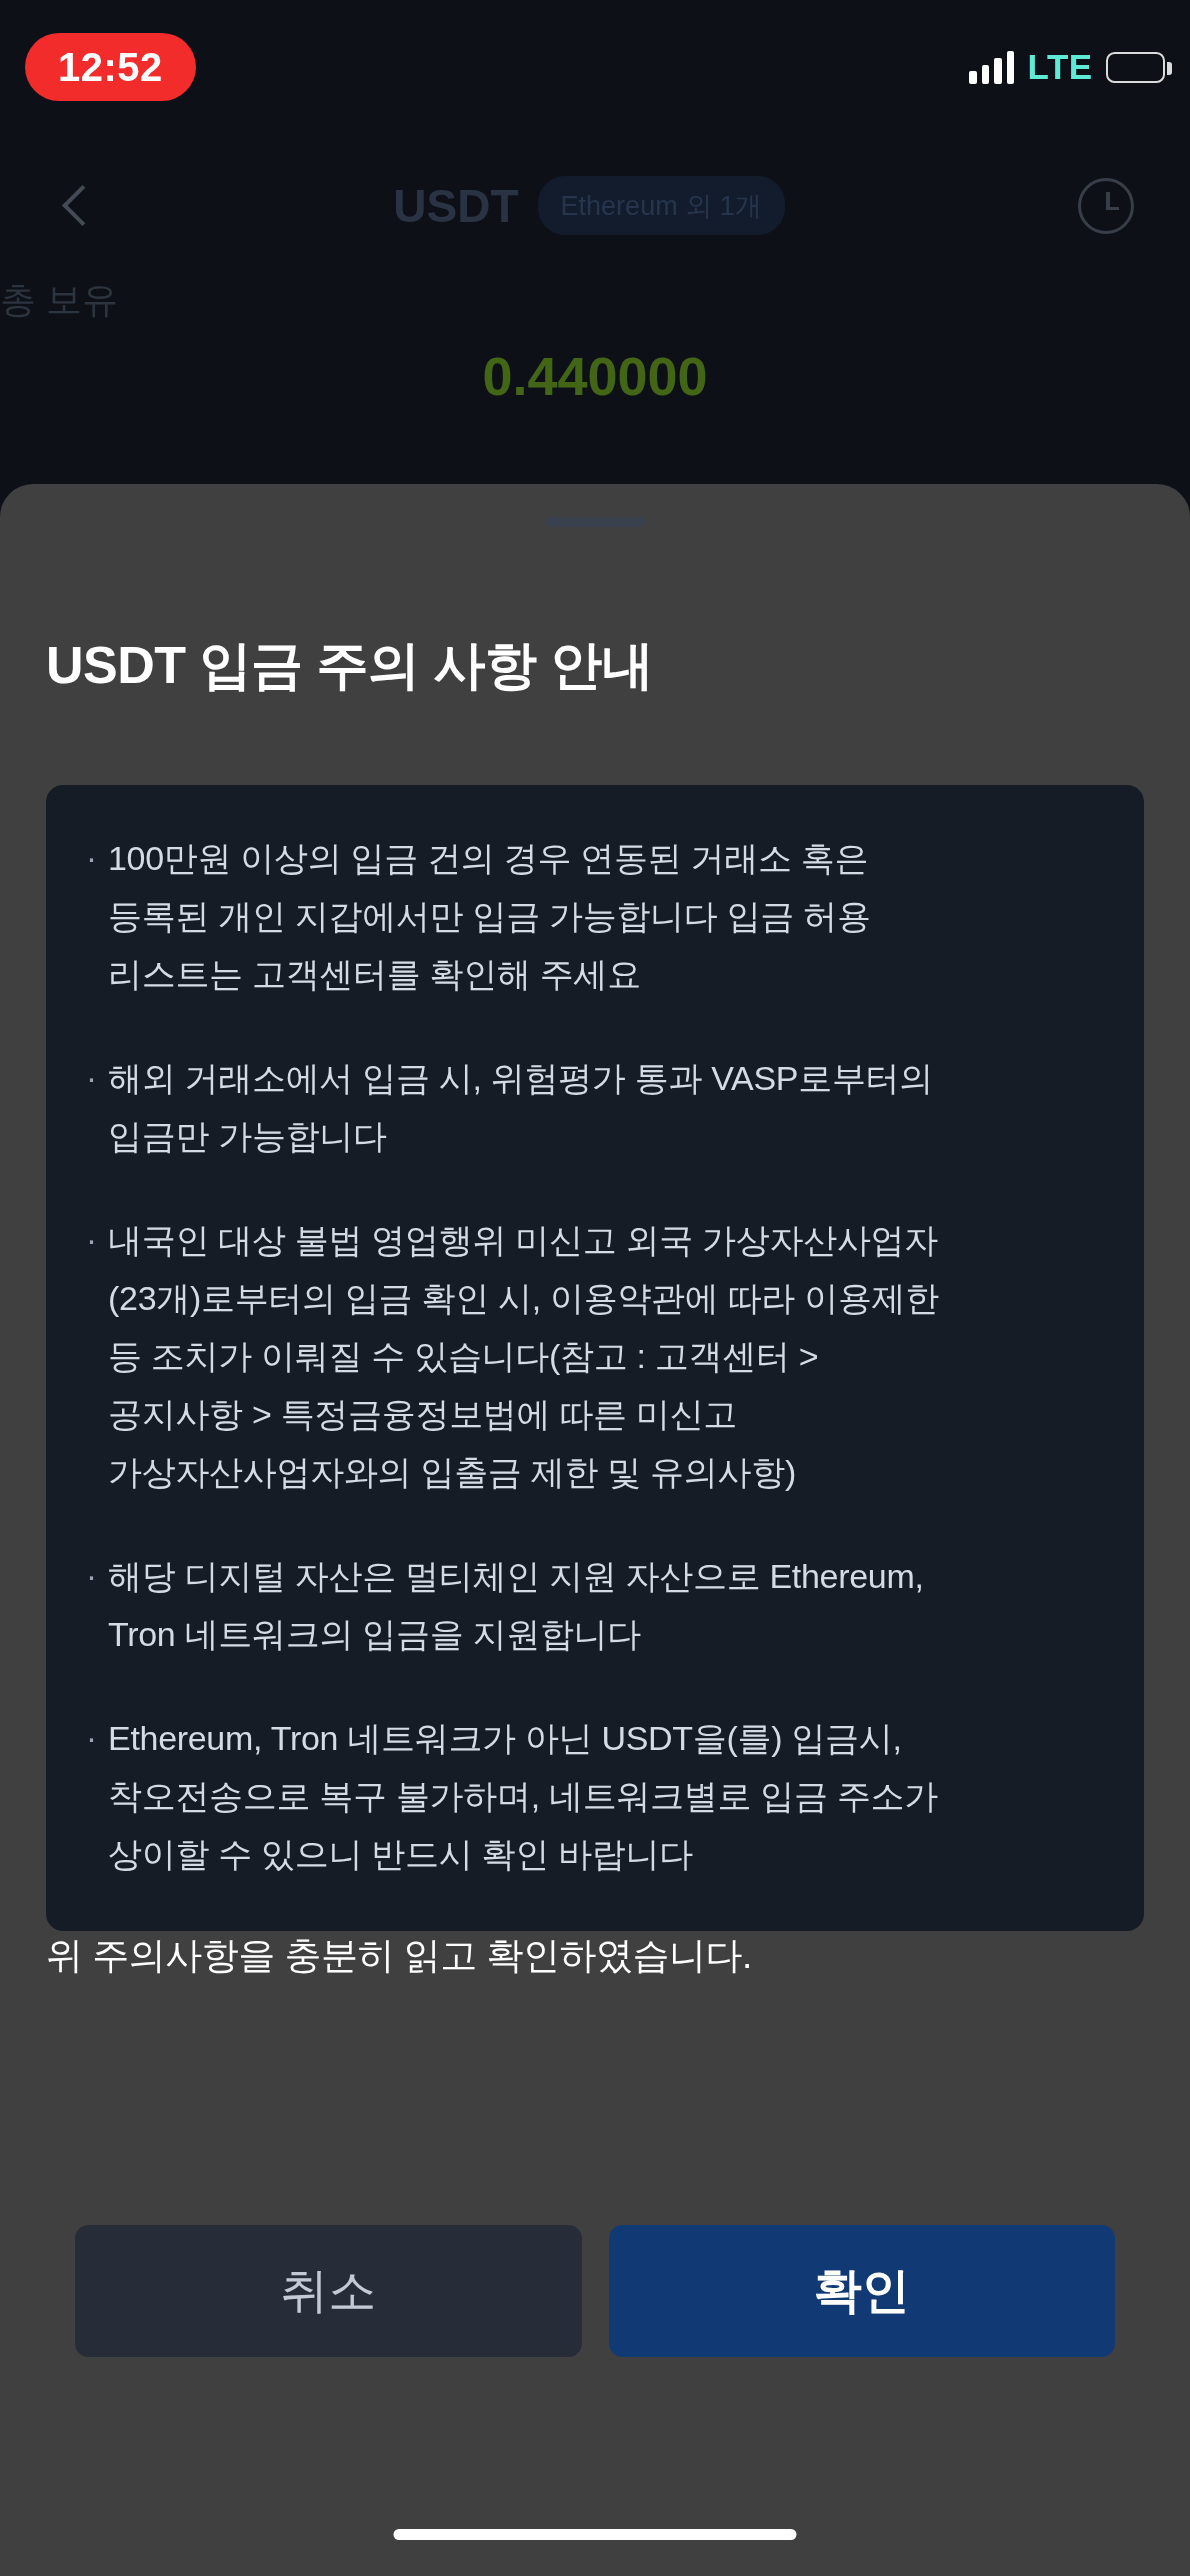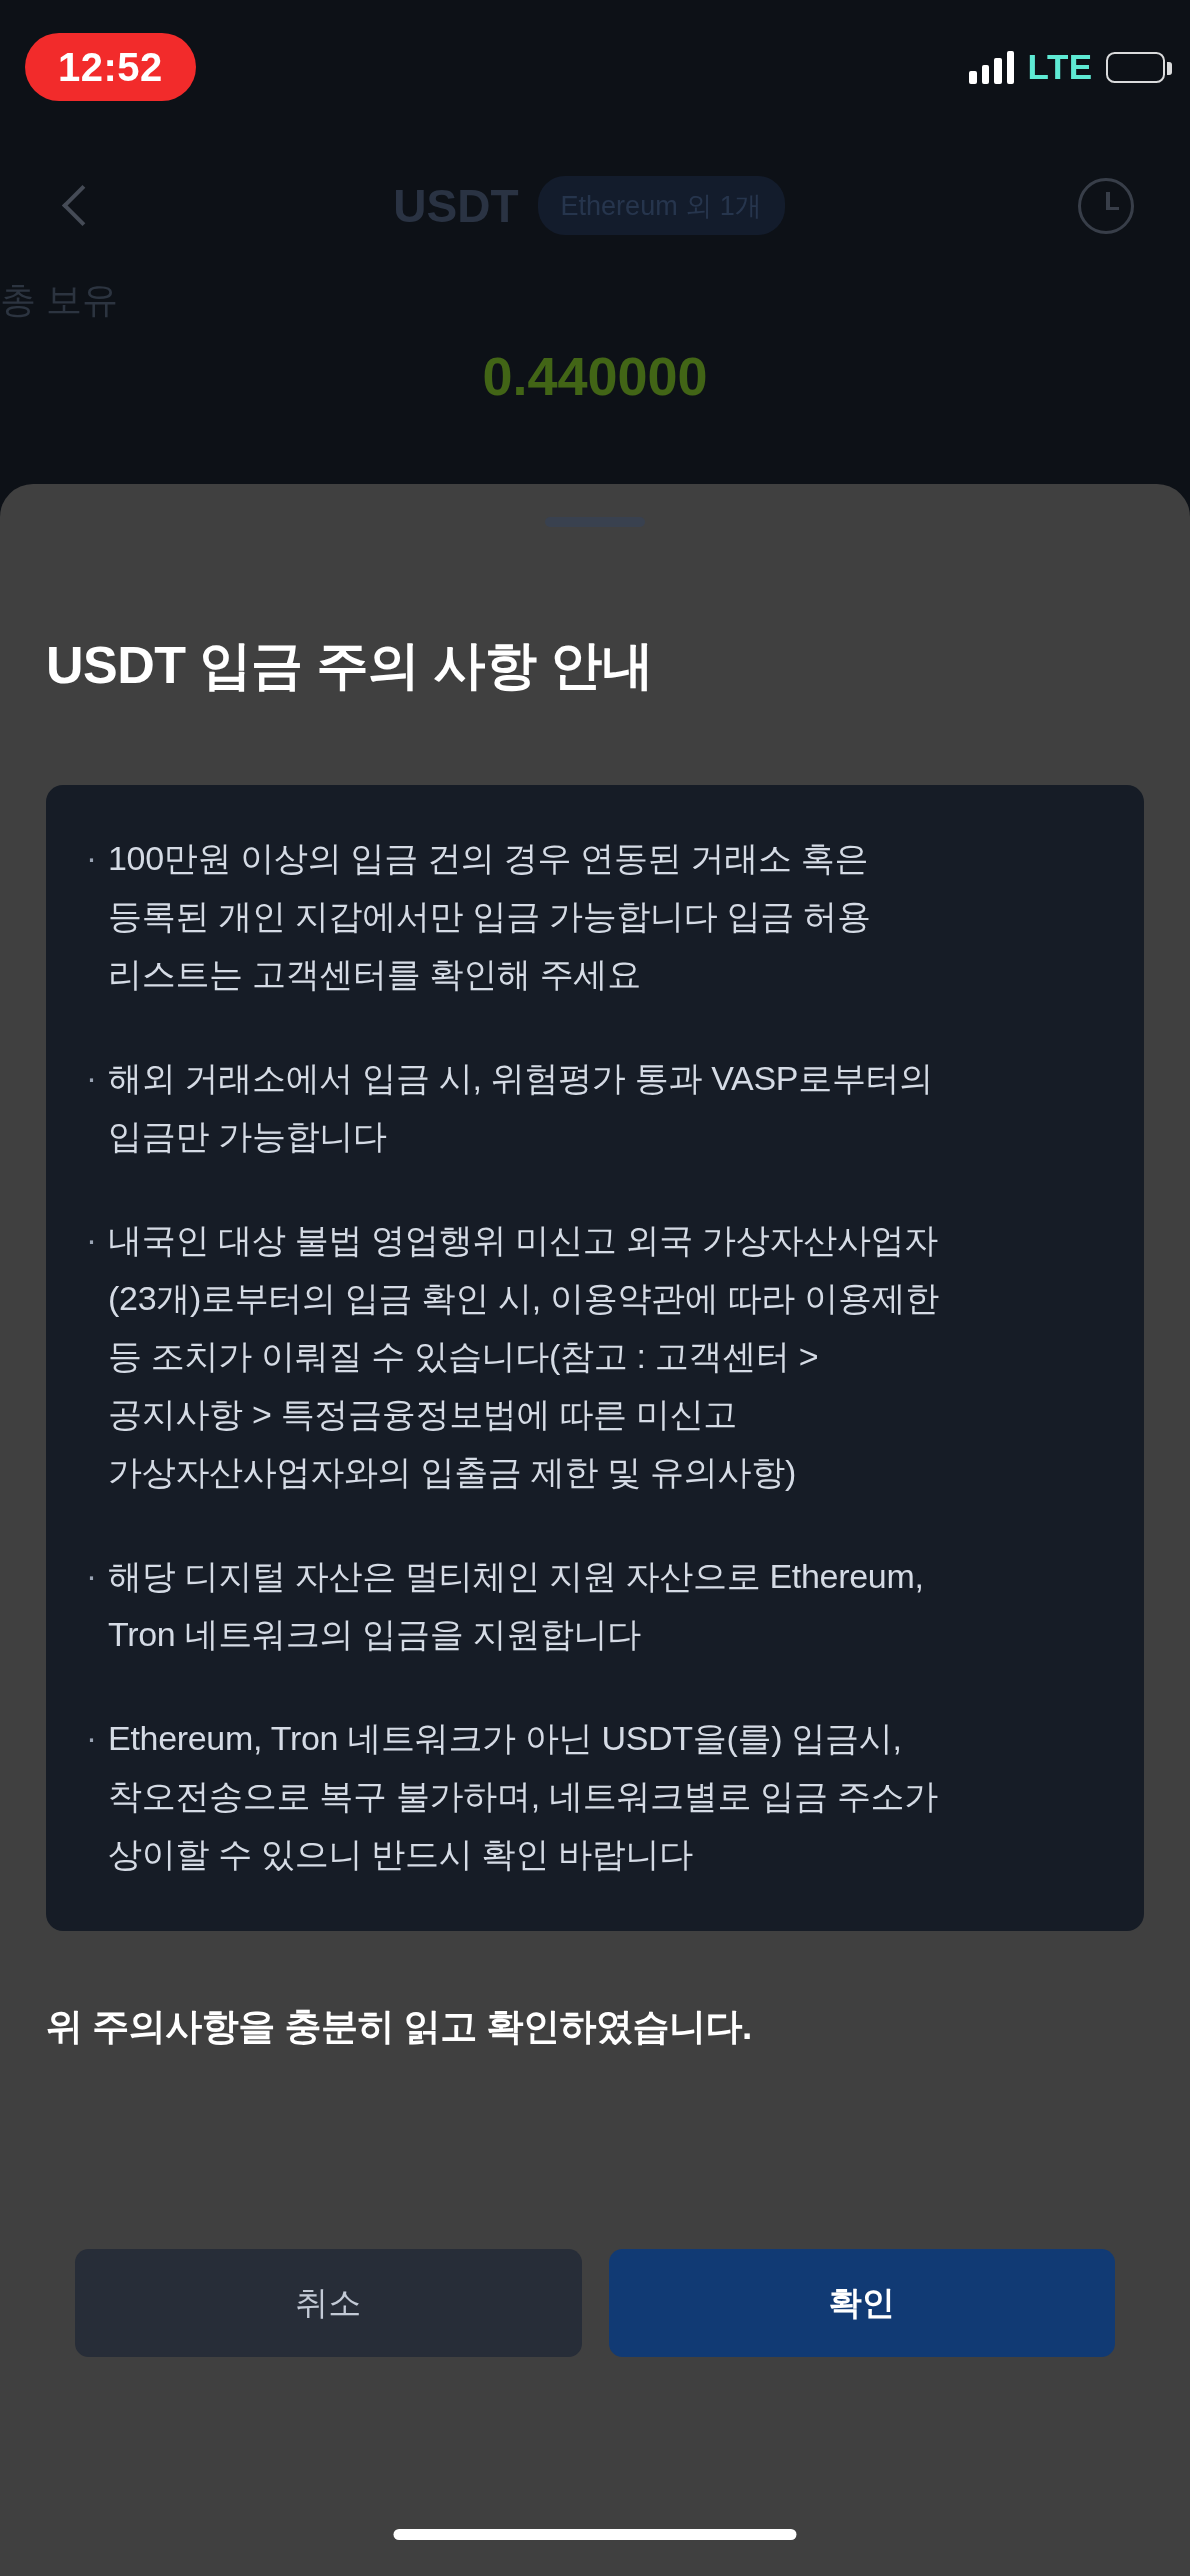--- a/index.html
+++ b/index.html
@@ -225,40 +225,39 @@
     color: #d5dbe5;
     font-size: 34px;
     line-height: 58px;
     flex: 1;
     white-space: pre-line;
     letter-spacing: -0.3px;
   }
   .confirm-line {
     color: #ffffff;
     font-size: 37px;
-    font-weight: bold;
-    margin-top: 71px;
+    font-weight: normal;
     letter-spacing: -0.5px;
   }
   .btn-row {
     position: absolute;
     left: 75px;
     right: 75px;
     bottom: 219px;
     display: flex;
     gap: 27px;
   }
   .btn {
     flex: 1;
-    height: 108px;
+    height: 132px;
     border-radius: 13.4px;
     display: flex;
     align-items: center;
     justify-content: center;
-    font-size: 33px;
+    font-size: 48px;
     border: none;
     font-family: "Liberation Sans", sans-serif;
   }
   .btn-cancel {
     background: #272d38;
     color: #c3cad6;
   }
   .btn-confirm {
     background: #113a74;
     color: #ffffff;

